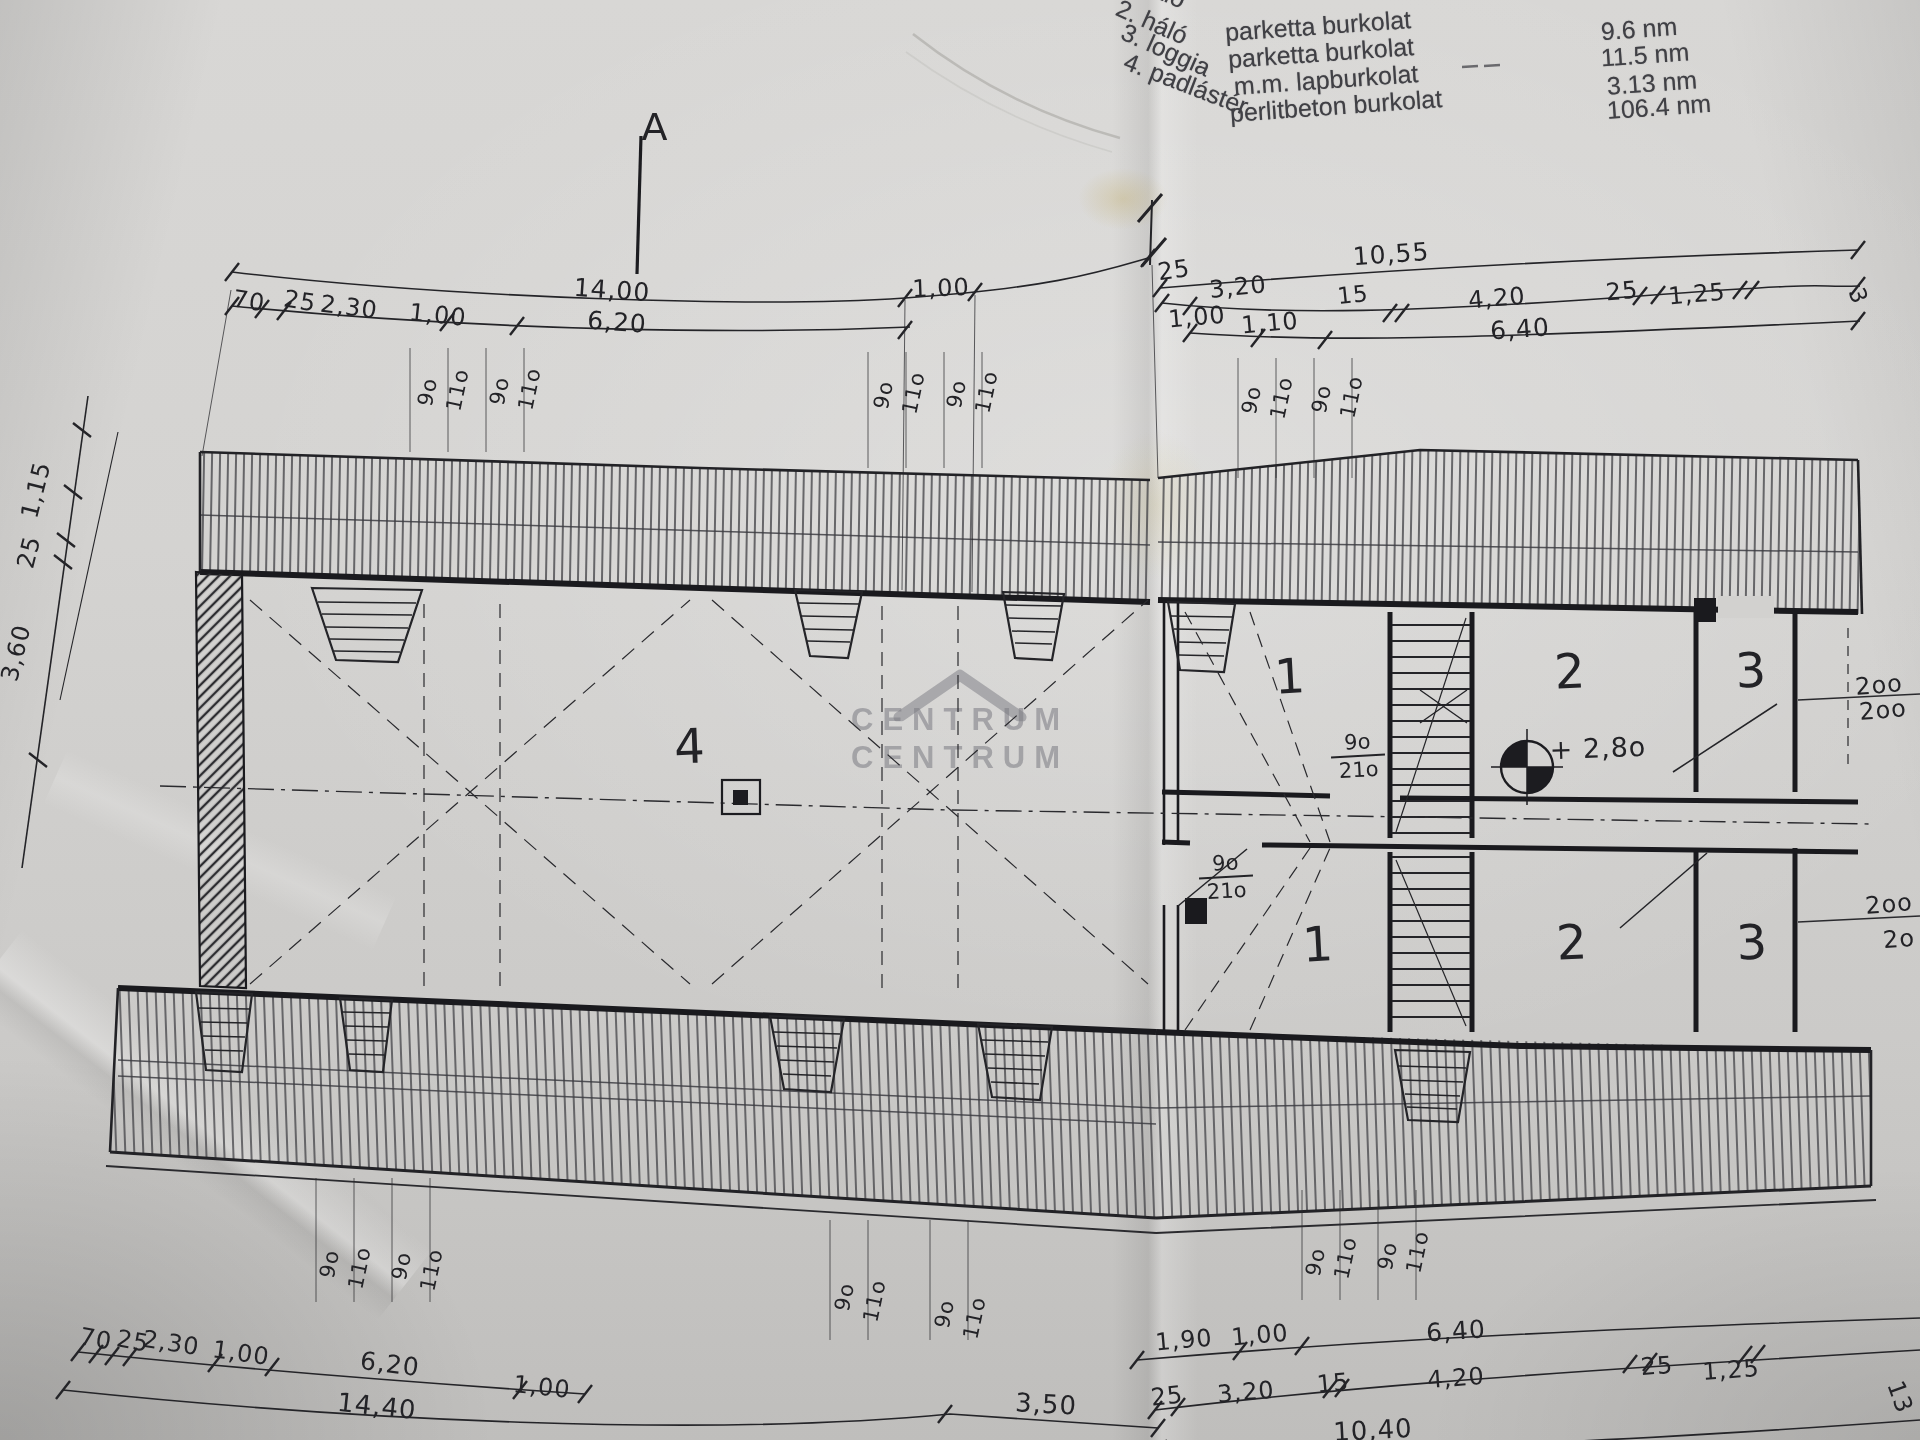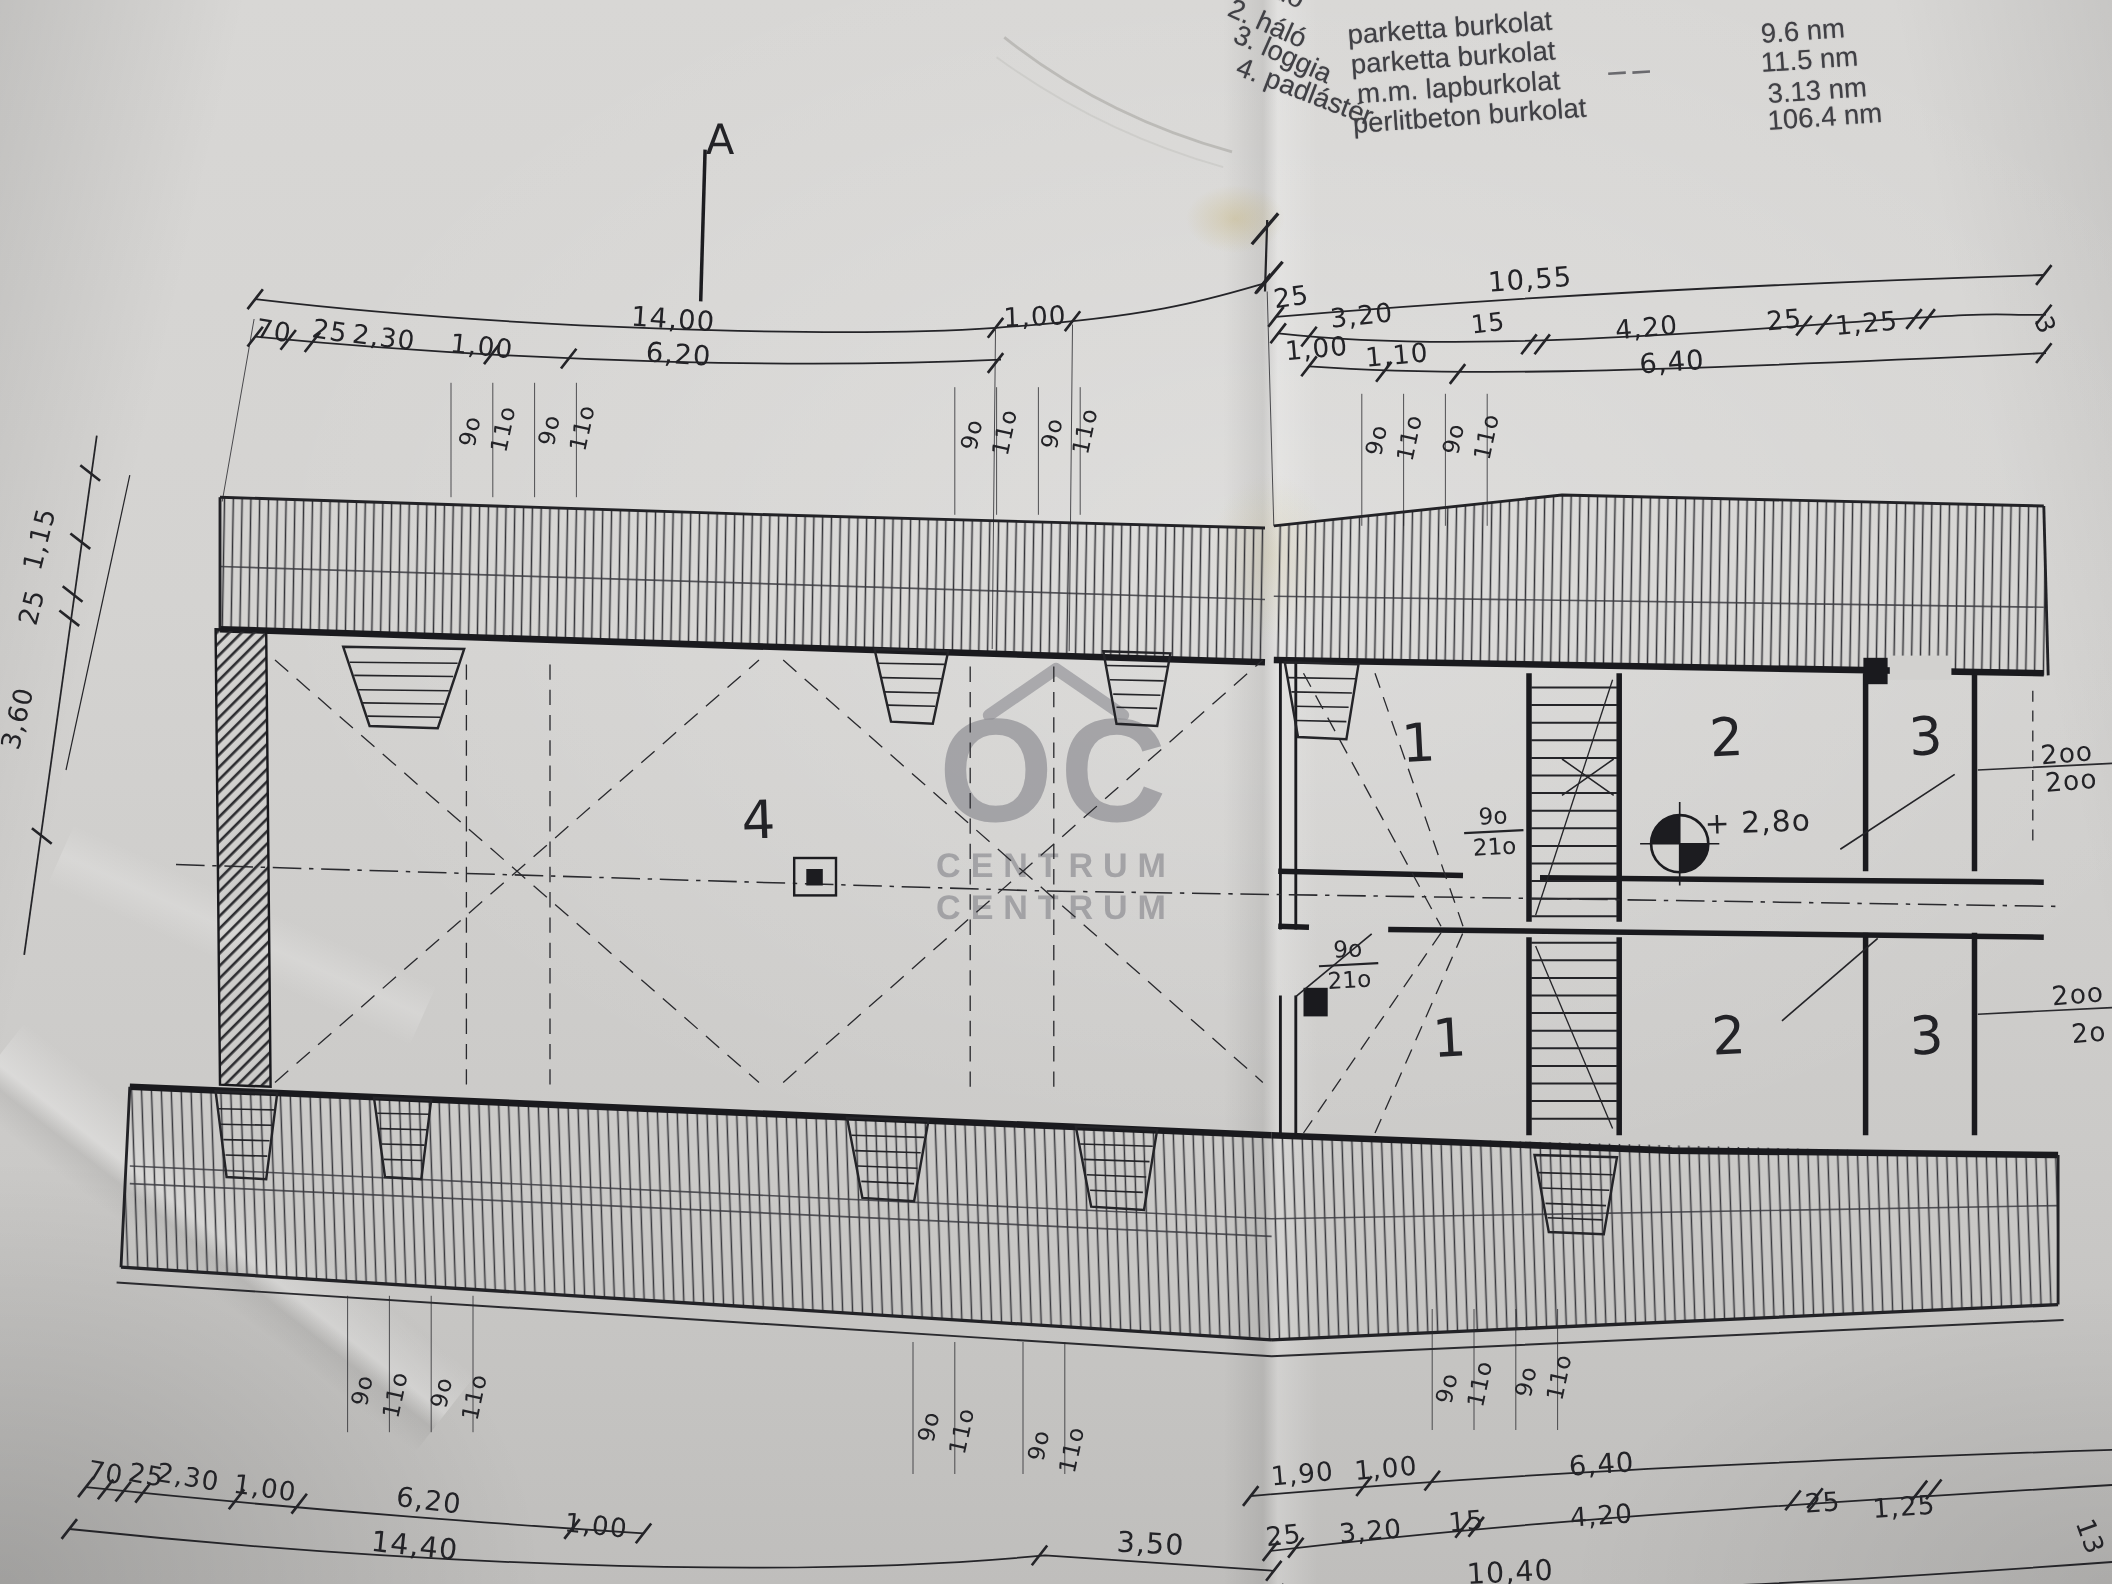--- a/index.html
+++ b/index.html
@@ -69,21 +69,20 @@
   <div class="fold"></div>
   <div class="crease1"></div>
   <div class="crease2"></div>
   <div class="stain1"></div>
   <div class="stain2"></div>
 
   <div class="wm">
     <svg class="roof" width="150" height="54" viewBox="0 0 150 54">
       <polyline points="14,50 75,8 136,50" fill="none" stroke="rgba(122,122,130,.5)" stroke-width="11" stroke-linecap="round" stroke-linejoin="round"></polyline>
     </svg>
-    <div class="oc">OC</div>
     <div class="sub">CENTRUM</div>
     <div class="sub">CENTRUM</div>
   </div>
 
   <svg class="plan" width="1920" height="1440" viewBox="0 0 1920 1440">
     <defs>
       <pattern id="vh" width="8" height="24" patternUnits="userSpaceOnUse" patternTransform="rotate(1)">
         <line x1="4" y1="0" x2="4" y2="24" stroke="#35353a" stroke-width="1.4"></line>
       </pattern>
       <pattern id="vh2" width="9" height="24" patternUnits="userSpaceOnUse" patternTransform="rotate(-2)">

